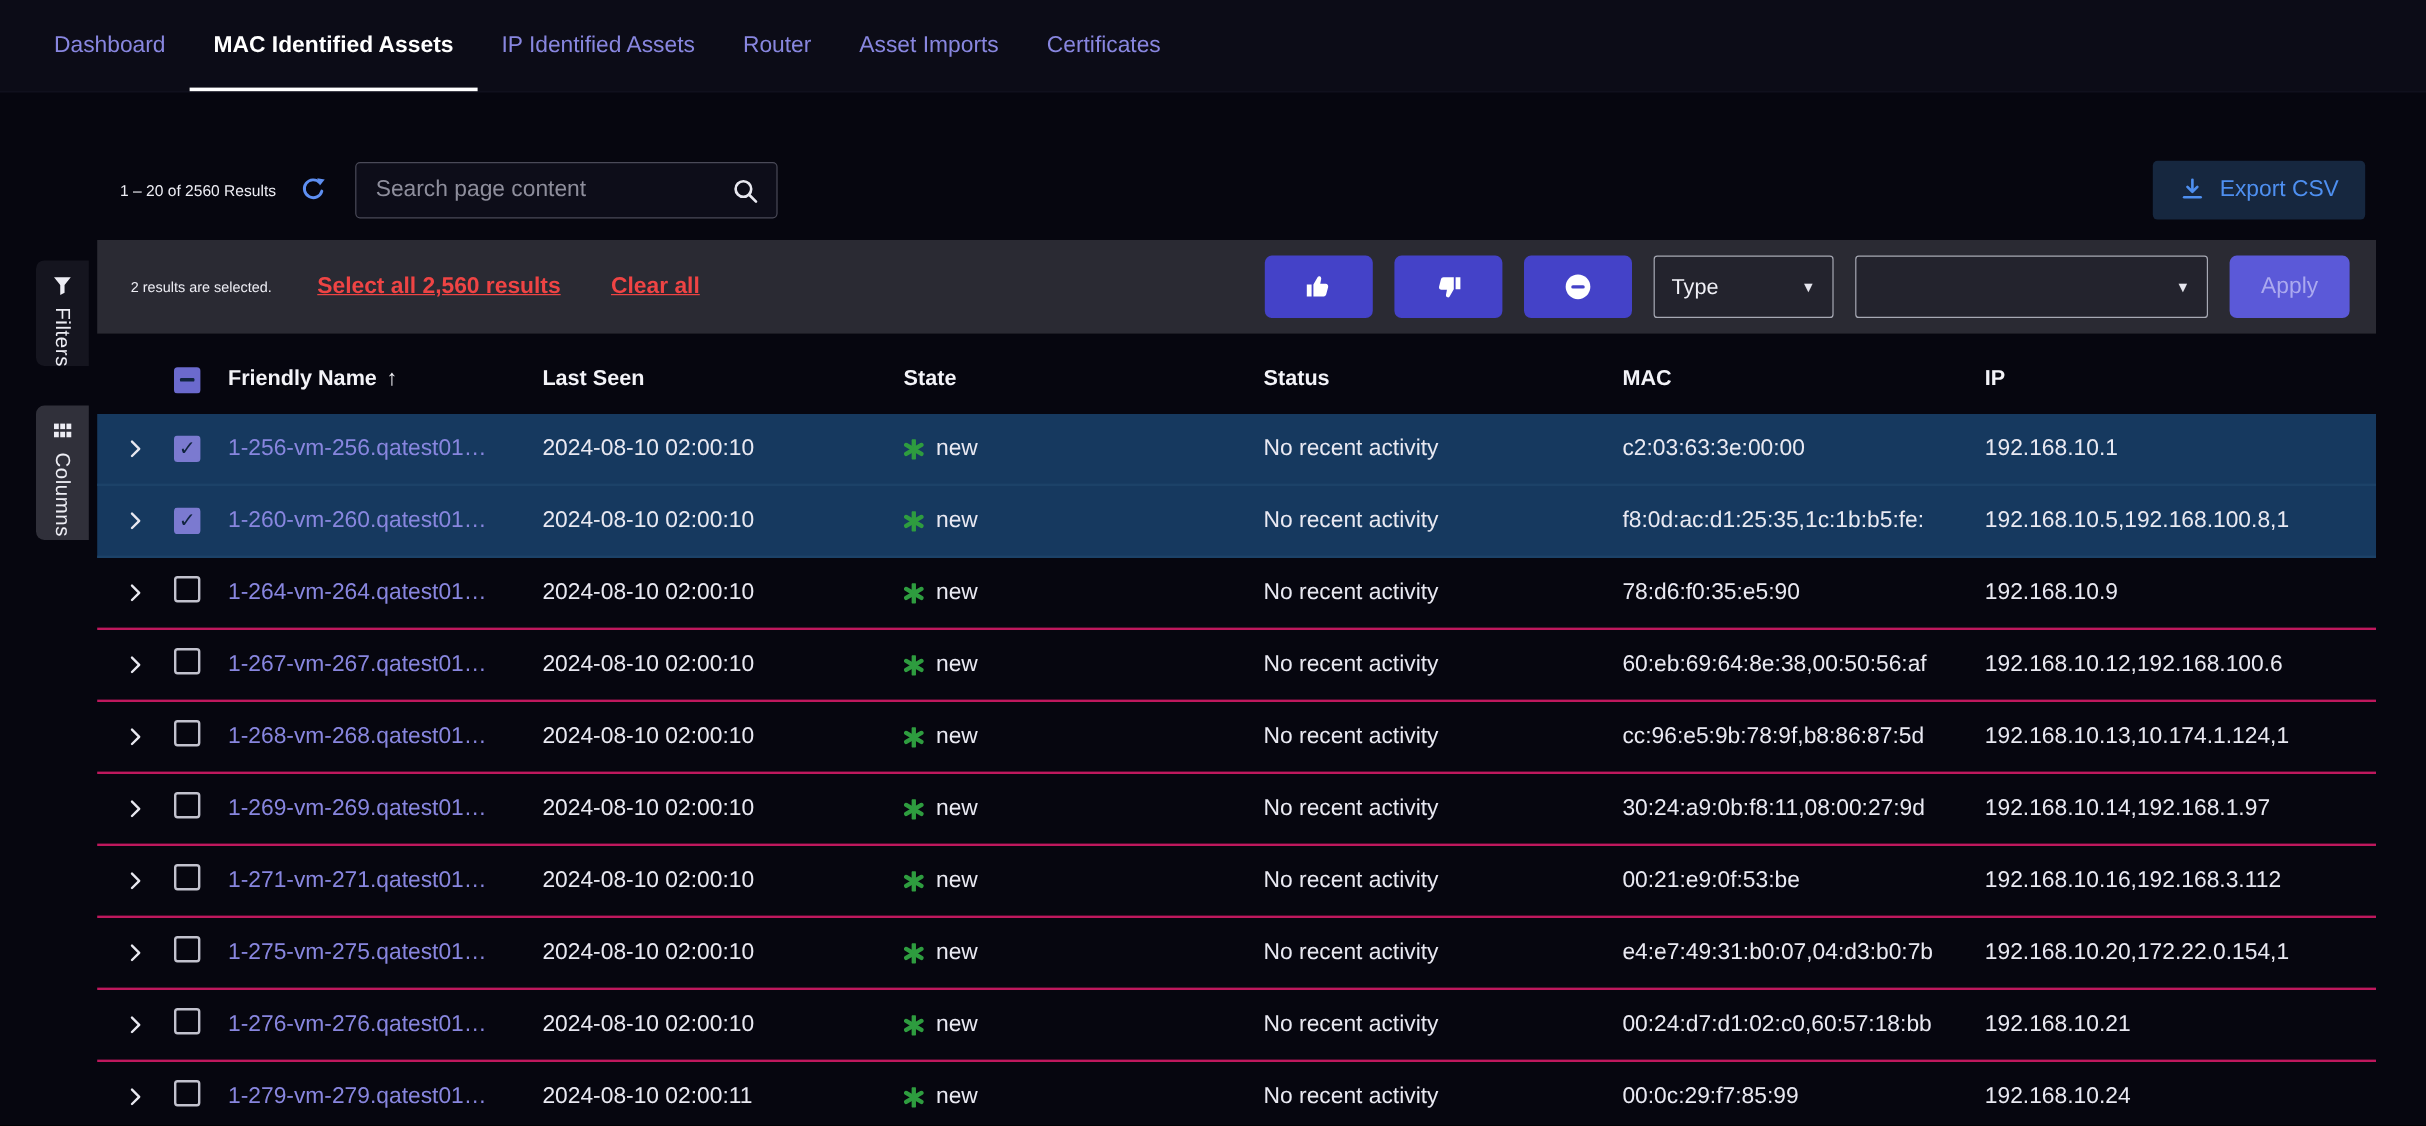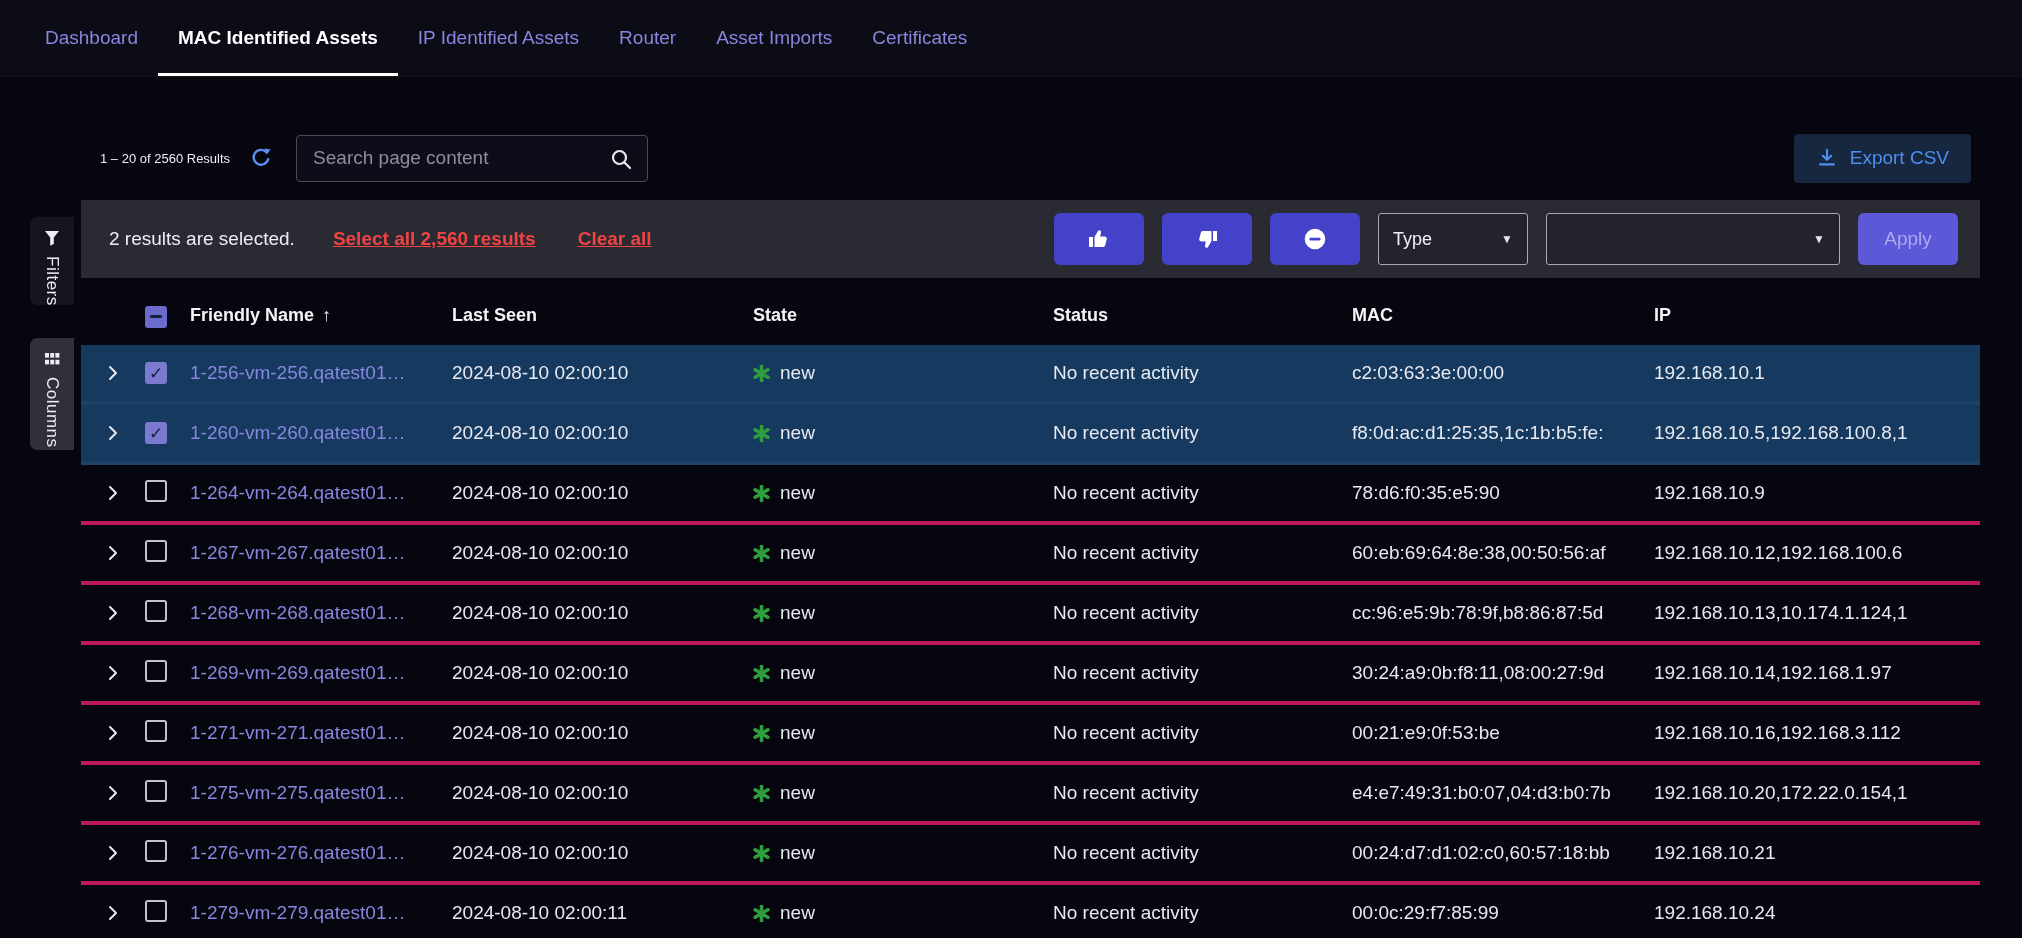--- a/index.html
+++ b/index.html
@@ -44,21 +44,21 @@
               display:flex; flex-direction:column; align-items:center;
               padding-top:12px; gap:9px; cursor:pointer; }
   .side-tab .vtext { writing-mode:vertical-rl; font-size:17px; color:#EDEDF4; letter-spacing:.5px; }
   .side-tab.filters  { top:217px; height:88px;  background:#15151F; }
   .side-tab.columns  { top:338px; height:112px; background:#30303A; }
 
   
   .selection-bar { position:absolute; top:200px; left:81px; width:1899px; height:78px;
                    background:var(--bar-bg,#2A2A33); display:flex; align-items:center;
                    padding:0 22px 0 28px; }
-  .sel-text { font-size:19px; color:#EDEDF4; white-space:nowrap; }
+  .sel-text { font-size:12px; color:#EDEDF4; white-space:nowrap; }
   .sel-link { margin-left:38px; font-size:19px; font-weight:600; color:#ef4444;
               text-decoration:underline; cursor:pointer; white-space:nowrap; }
   .sel-link.clear { margin-left:42px; }
   .actions { margin-left:auto; display:flex; align-items:center; gap:18px;justify-content:center; }
   .icon-btn { width:90px; height:52px; border:none; border-radius:6px;
               background:var(--accent-indigo,#4442C8); cursor:pointer;
               display:flex; align-items:center; justify-content:center; }
   .dropdown { height:52px; background:#23232D; border:1px solid #A7A9B4; border-radius:3px;
               display:flex; align-items:center; justify-content:space-between;
               padding:0 14px; cursor:pointer; }
@@ -69,21 +69,21 @@
   .apply-btn { width:100px; height:52px; border:none; border-radius:6px;
                background:var(--apply-bg,#5B59D8); color:#ABA9EF; font-size:19px;
                cursor:pointer; font-family:"Liberation Sans","DejaVu Sans",sans-serif; }
 
   
   .table { position:absolute; top:285px; left:81px; width:1899px; }
   .thead, .trow { display:grid;
       grid-template-columns:64px 45px 262px 301px 300px 299px 302px minmax(0,1fr);
       align-items:center; height:60px; }
   .thead { font-weight:700; font-size:18px; color:#F3F3F8; }
-  .trow  { font-size:19px; border-bottom:4px solid #be185d; cursor:pointer; }
+  .trow  { font-size:19px; border-bottom:2px solid #be185d; cursor:pointer; }
   .trow.selected { background:var(--selected-row,#16395F); border-bottom-color:#1C4268; }
   .cell { overflow:hidden; white-space:nowrap; }
   .c-expand { display:flex; justify-content:center; }
   .sort { margin-left:8px; font-size:18px; color:#F3F3F8; }
   .namelink { color:var(--link-purple,#8886DF); text-decoration:none; cursor:pointer; }
   .state-wrap { display:flex; align-items:center; gap:10px; }
   .chev { display:flex; cursor:pointer; }
 
   
   .cb { width:22px; height:22px; border:2px solid #C2C2CE; border-radius:3px;

